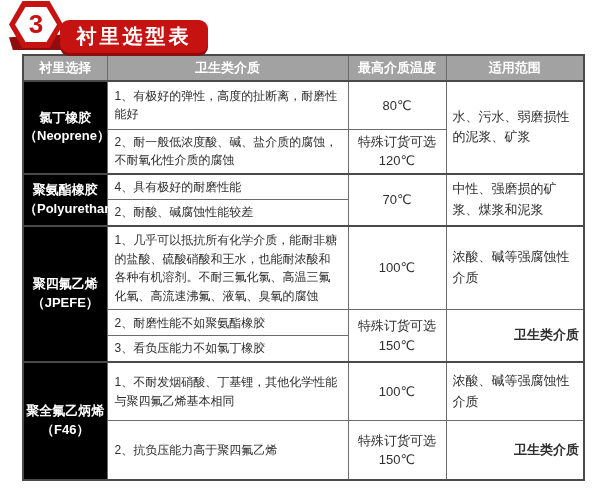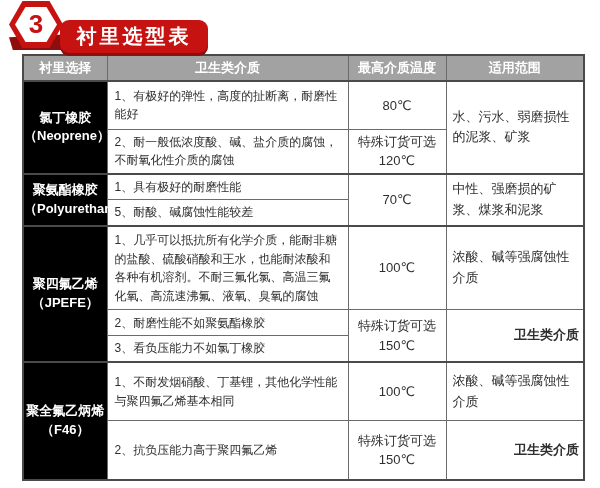--- a/index.html
+++ b/index.html
@@ -118,26 +118,26 @@
     <td class="perf">2、耐一般低浓度酸、碱、盐介质的腐蚀，不耐氧化性介质的腐蚀</td>
     <td class="temp">特殊订货可选
 120℃</td>
   </tr>
 
   <tr class="group-start h26">
     <td class="lining" rowspan="2">
       <div>聚氨酯橡胶</div>
       <div>（Polyurethane）</div>
     </td>
-    <td class="perf">1、具有极好的耐磨性能</td>
+    <td class="perf">4、具有极好的耐磨性能</td>
     <td class="temp" rowspan="2">70℃</td>
     <td class="range" rowspan="2">中性、强磨损的矿浆、煤浆和泥浆</td>
   </tr>
   <tr class="h26">
-    <td class="perf">5、耐酸、碱腐蚀性能较差</td>
+    <td class="perf">2、耐酸、碱腐蚀性能较差</td>
   </tr>
 
   <tr class="group-start h84">
     <td class="lining" rowspan="3">
       <div>聚四氟乙烯</div>
       <div>（JPEFE）</div>
     </td>
     <td class="perf">1、几乎可以抵抗所有化学介质，能耐非糖的盐酸、硫酸硝酸和王水，也能耐浓酸和各种有机溶剂。不耐三氟化氯、高温三氟化氧、高流速沸氟、液氧、臭氧的腐蚀</td>
     <td class="temp">100℃</td>
     <td class="range">浓酸、碱等强腐蚀性介质</td>

